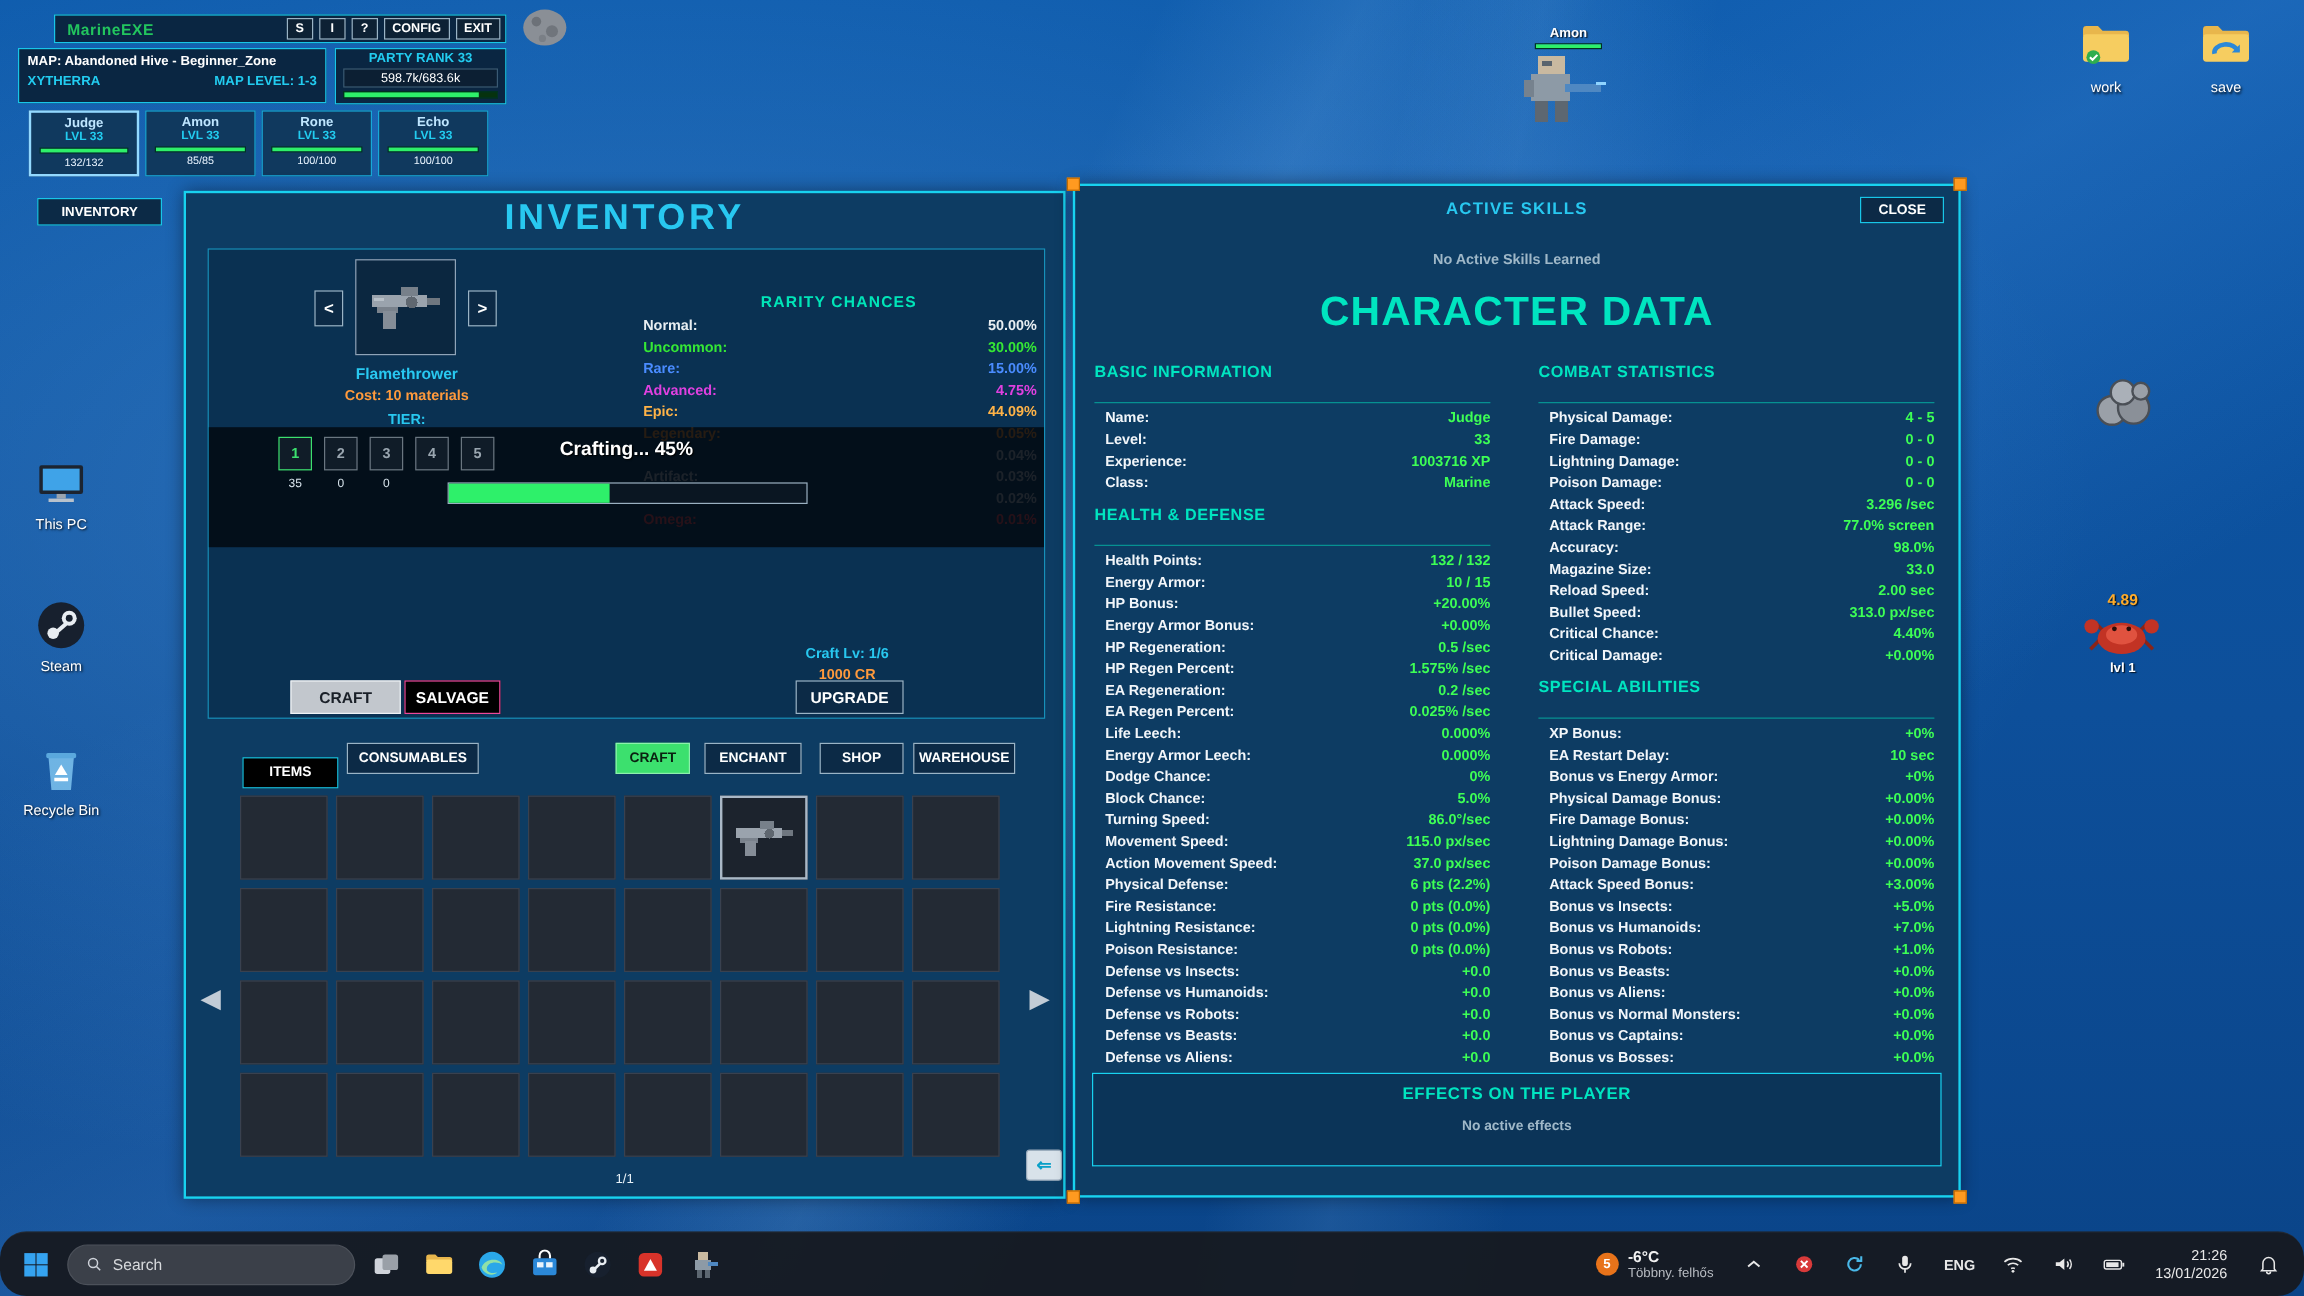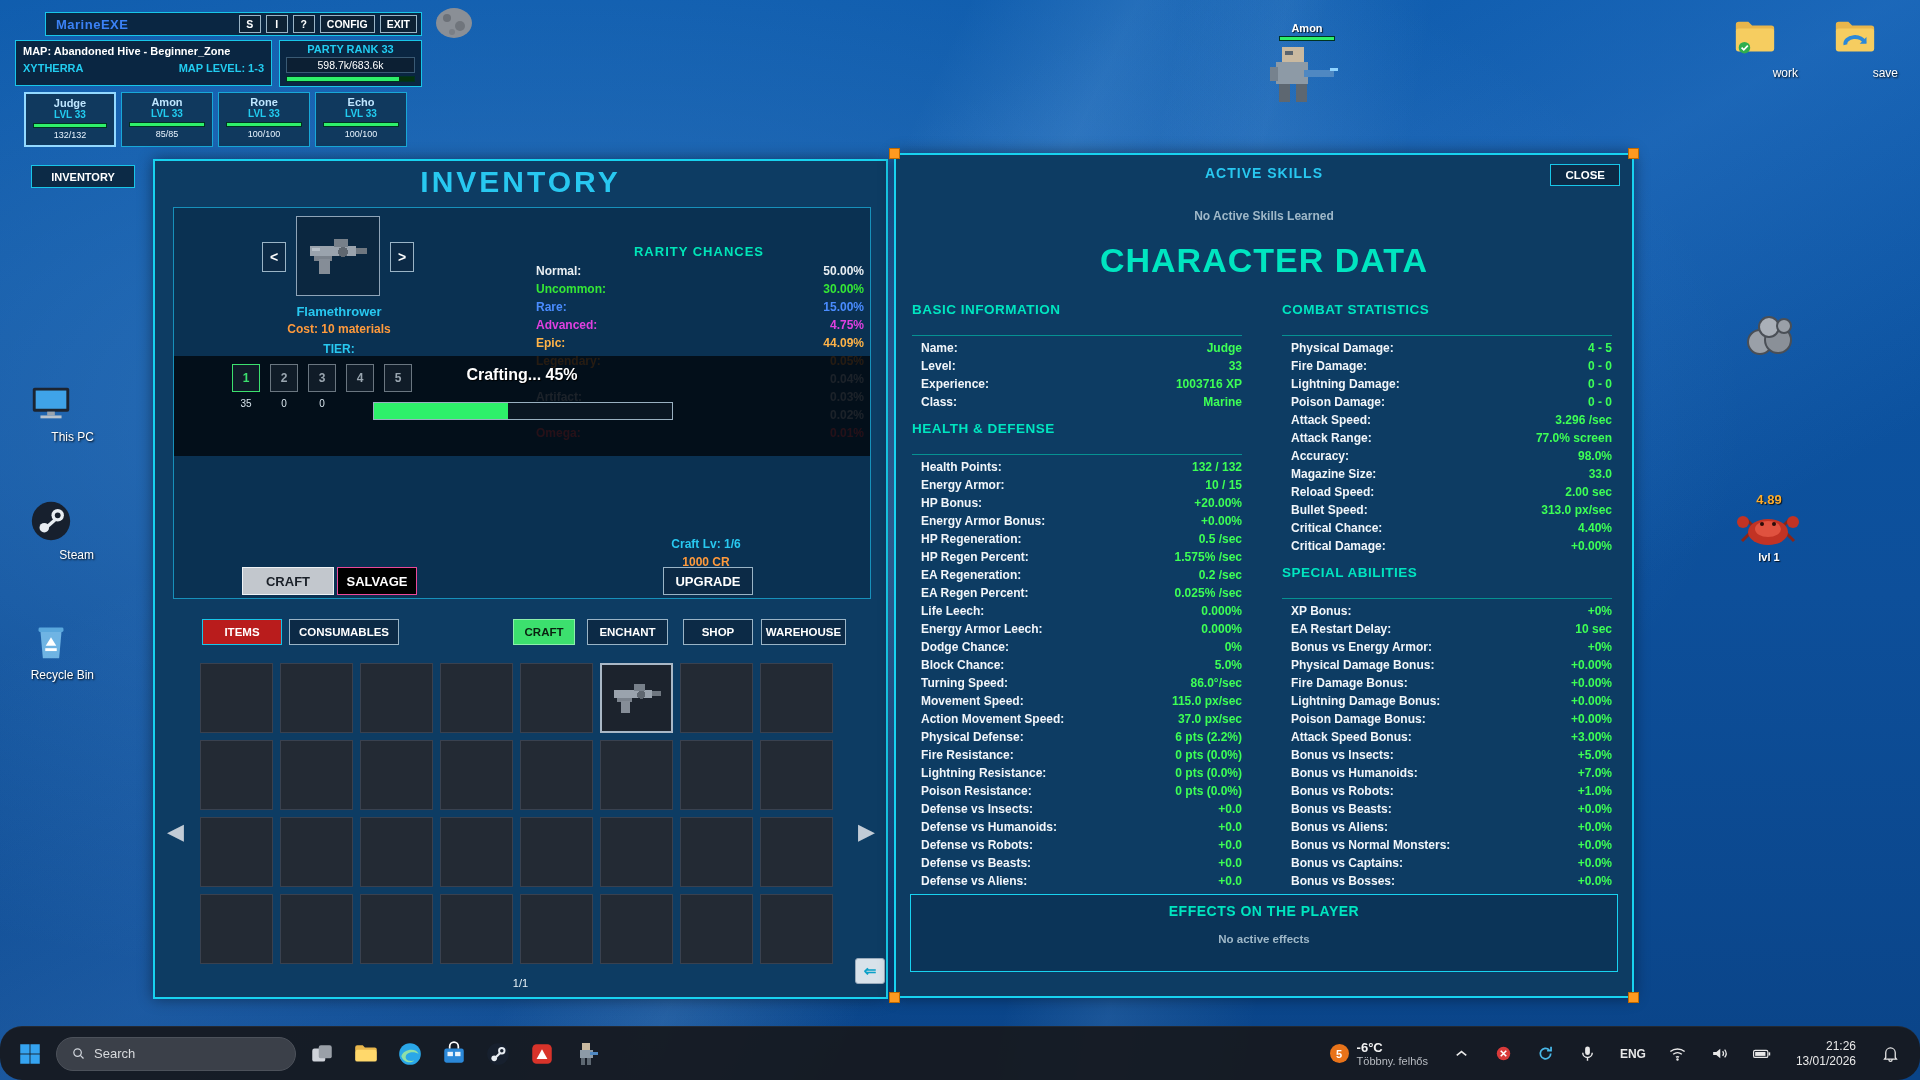--- a/index.html
+++ b/index.html
@@ -11,35 +11,35 @@
       radial-gradient(ellipse at 28% 38%, rgba(130,195,255,.28), transparent 62%),
       linear-gradient(115deg, transparent 40%, rgba(150,205,255,.16) 47%, transparent 55%),
       linear-gradient(100deg, transparent 56%, rgba(150,205,255,.12) 61%, transparent 68%),
       linear-gradient(150deg, transparent 30%, rgba(80,150,230,.25) 50%, transparent 70%),
       linear-gradient(180deg,#0a58aa 0%, #0d4f9a 55%, #0a4488 100%);
     color:#fff;
   }
   svg{display:block}
 
   
-  .desk-icon{ position:absolute; width:86px; text-align:right; cursor:pointer; }
+  .desk-icon{ position:absolute; width:86px; text-align:center; cursor:pointer; }
   .desk-icon .ic{ width:46px; height:46px; margin:0 auto; }
   .desk-icon .lbl{ font-size:12px; color:#fff; margin-top:4px; text-shadow:1px 1px 2px rgba(0,0,0,.9); }
 
   
   .sprite{ position:absolute; text-align:center; }
   .sprite .tag{ font-size:11px; font-weight:bold; text-shadow:1px 1px 1px rgba(0,0,0,.8); }
   .hp-mini{ width:56px; height:5px; background:#06320e; border:1px solid #032; margin:2px auto; }
   .hp-mini>div{ height:100%; background:#2ef06a; }
 
   
   .panel{ background:#0a2642; border:1px solid #18c6e8; }
   .hud-titlebar{ position:absolute; left:45px; top:12px; width:377px; height:24px;
     display:flex; align-items:center; padding:0 4px 0 10px; }
-  .hud-title{ color:#3b82f6; font-weight:bold; font-size:13px; letter-spacing:.5px; flex:1; }
+  .hud-title{ color:#22c55e; font-weight:bold; font-size:13px; letter-spacing:.5px; flex:1; }
   .hud-btn{ background:#0d2134; border:1px solid #9ab4c6; color:#fff; font-weight:bold;
     font-size:10.5px; height:18px; min-width:22px; margin-left:5px; padding:0 6px;
     font-family:inherit; cursor:pointer; }
   .map-panel{ position:absolute; left:15px; top:40px; width:257px; height:46px; padding:4px 7px; }
   .map-line1{ font-size:11px; font-weight:bold; color:#fff; white-space:nowrap; }
   .map-line2{ display:flex; justify-content:space-between; margin-top:5px; font-size:11px; font-weight:bold; color:#22ccf0; }
   .rank-panel{ position:absolute; left:279px; top:40px; width:143px; height:47px; padding:2px 6px; }
   .rank-title{ text-align:center; color:#22ccf0; font-weight:bold; font-size:11px; }
   .rank-xp{ background:#0c1f33; border:1px solid #3a5a74; color:#fff; font-size:10.5px;
     text-align:center; margin-top:2px; padding:1px 0; }
@@ -97,21 +97,21 @@
     color:#28c8f0; font-size:12px; font-weight:bold; }
   .craft-cr{ position:absolute; left:476px; top:394px; width:150px; text-align:center;
     color:#ff9a3c; font-size:12px; font-weight:bold; }
   .act-btn{ position:absolute; top:406px; height:28px; font-family:inherit; font-weight:bold;
     font-size:13px; cursor:pointer; }
   #btn-craft{ left:87px; width:92px; background:#c2c7cd; color:#1a2028; border:1px solid #eef2f5; }
   #btn-salvage{ left:182px; width:80px; background:#000000; color:#fff; border:1px solid #ec4899; }
   #btn-upgrade{ left:508px; width:90px; background:#0c2a46; color:#fff; border:1px solid #9ab4c6; }
   .tab{ position:absolute; top:458px; height:26px; font-family:inherit; font-weight:bold;
     font-size:11.5px; cursor:pointer; color:#fff; background:#0c2a46; border:1px solid #9ab4c6; }
-  .tab.blue{ background:#b91c1c; border:1px solid #18c6e8; }
+  .tab.blue{ background:#000000; border:1px solid #18c6e8;margin-top:12px; }
   .tab.green{ background:#3ce06e; color:#0a2010; border:1px solid #8cf0ac; }
   .inv-grid{ position:absolute; left:45px; top:502px; display:grid;
     grid-template-columns:repeat(8,73px); grid-template-rows:repeat(4,70px); gap:7px; }
   .cell{ background:#232a34; border:1px solid #39414f; cursor:pointer;
     display:flex; align-items:center; justify-content:center; }
   .cell.has-item{ border:2px solid #aab8c6; background:#1c232d; }
   .page-arrow{ position:absolute; top:658px; font-size:22px; color:#c2ccd6; background:none;
     border:none; cursor:pointer; font-family:inherit; }
   .page-num{ position:absolute; bottom:8px; left:0; width:100%; text-align:center; font-size:11px; color:#e8f2f8; }
   .transfer-btn{ position:absolute; left:700px; top:797px; width:30px; height:26px; background:#d8e2ea;

